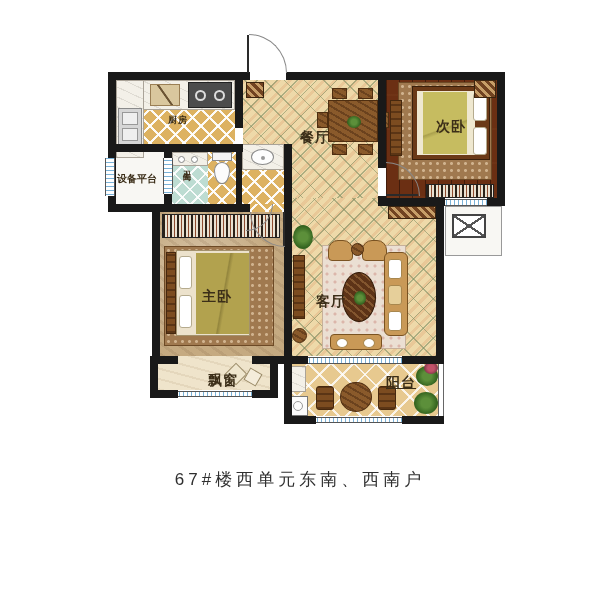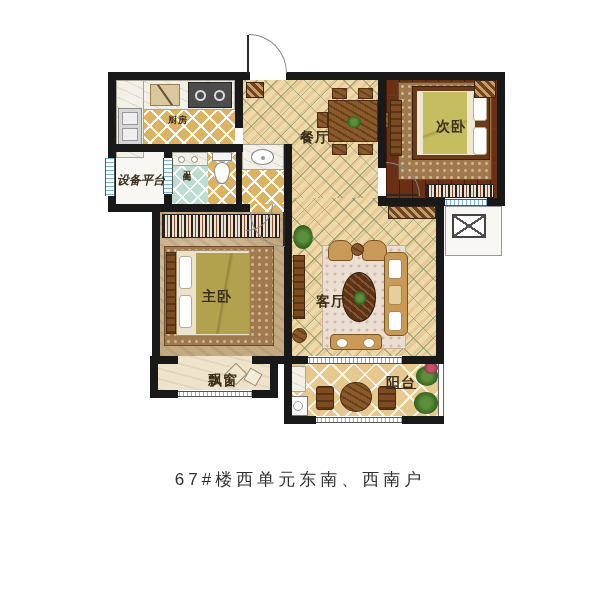--- a/index.html
+++ b/index.html
@@ -212,21 +212,21 @@
   <div class="el wood-v" style="left:378px;top:386px;width:18px;height:24px;border-radius:3px;"></div>
   <div class="el plant" style="left:416px;top:366px;width:22px;height:20px;"></div>
   <div class="el plant" style="left:414px;top:392px;width:24px;height:22px;"></div>
   <div class="el" style="left:424px;top:362px;width:14px;height:12px;background:radial-gradient(circle,#c2526a 0 35%,#7d3547 75%);border-radius:50%;"></div>
 
   <div class="xbox" style="left:452px;top:214px;width:30px;height:20px;"></div>
 
   <div class="lbl" style="left:168px;top:114px;font-size:9px;">厨房</div>
   <div class="lbl" style="left:300px;top:129px;">餐厅</div>
   <div class="lbl" style="left:436px;top:118px;">次卧</div>
-  <div class="lbl" style="left:117px;top:172px;font-size:12px;letter-spacing:0;font-style:italic;">设备平台</div>
+  <div class="lbl" style="left:117px;top:172px;font-size:10px;letter-spacing:0;">设备平台</div>
   <div class="lbl lbl-v" style="left:180px;top:164px;font-size:8px;">卫生间</div>
   <div class="lbl" style="left:202px;top:288px;">主卧</div>
   <div class="lbl" style="left:316px;top:293px;">客厅</div>
   <div class="lbl" style="left:208px;top:372px;">飘窗</div>
   <div class="lbl" style="left:386px;top:374px;text-decoration:underline;">阳台</div>
 
   <div class="cap" style="top:468px;">67#楼西单元东南、西南户</div>
 
 </div>
 

